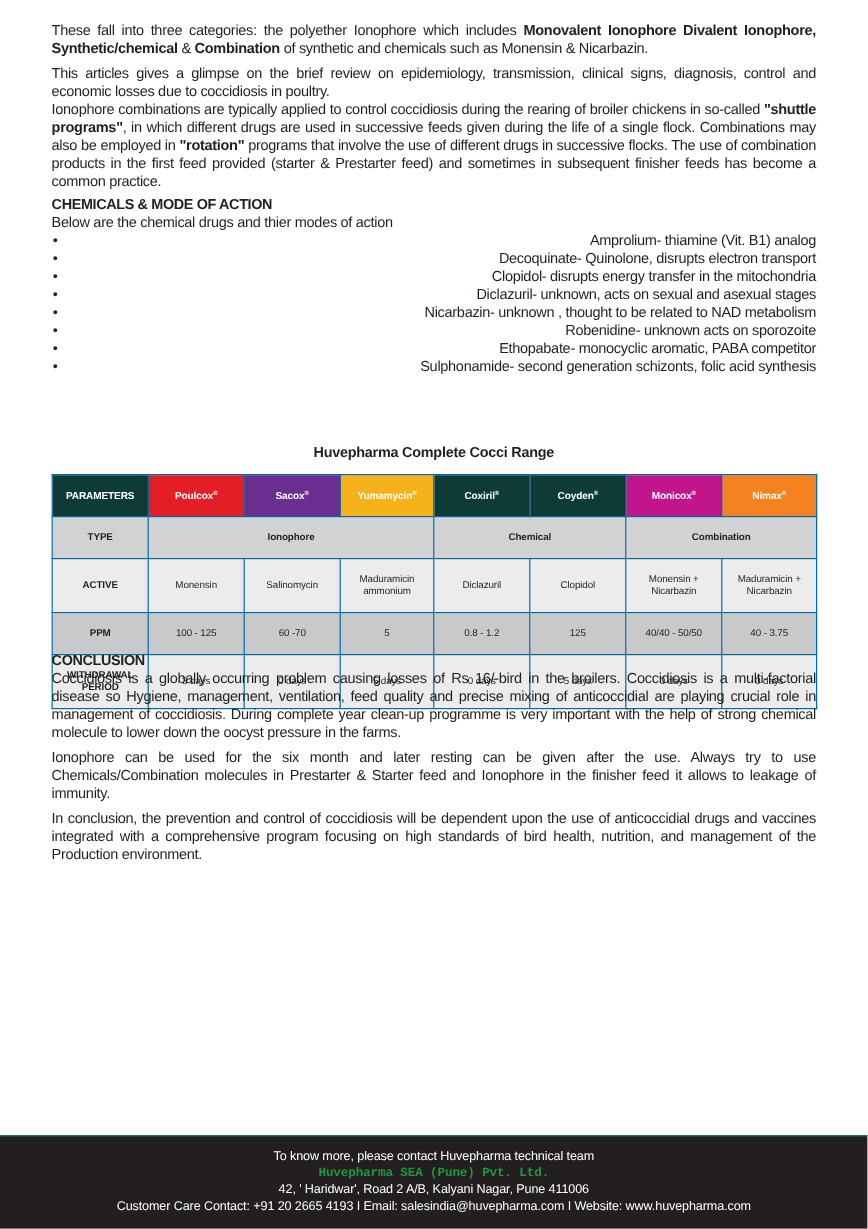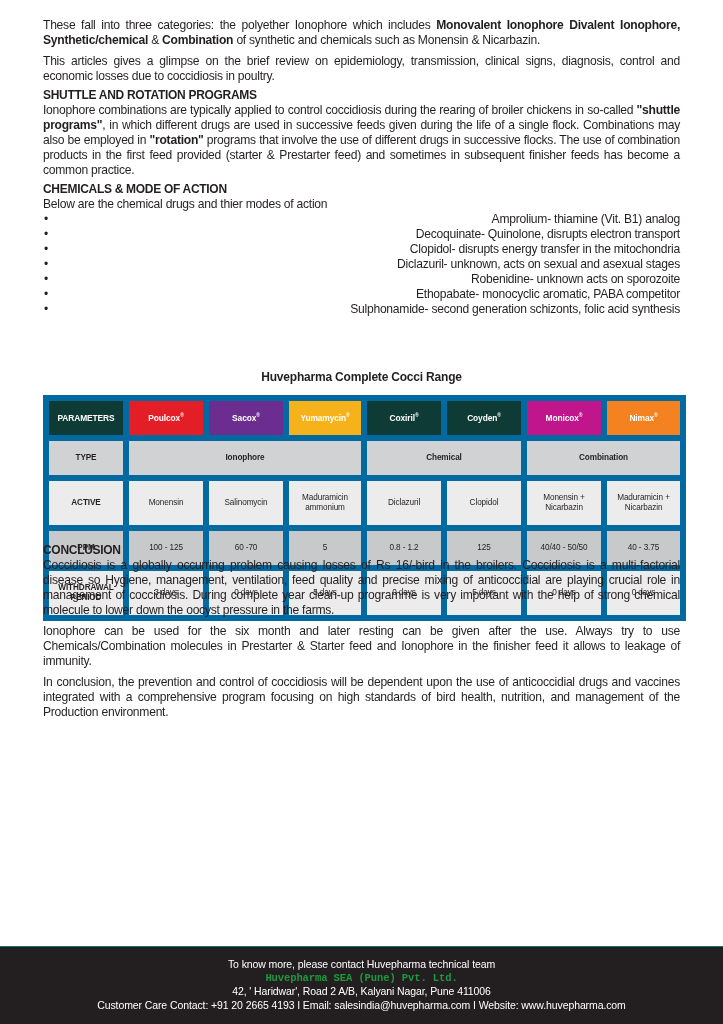--- a/index.html
+++ b/index.html
@@ -12,49 +12,49 @@
   .heading { font-weight: bold; font-size: 12px; letter-spacing: -0.3px; margin-top: 4px; }
   .b { font-weight: bold; }
 
   ul.bullets { list-style: none; }
   ul.bullets li { position: relative; padding-left: 16px; text-align: right; }
   ul.bullets li::before { content: "\2022"; position: absolute; left: 1px; top: 0; }
 
   .table-title { position: absolute; left: 0; width: 723px; top: 370px; text-align: center; font-weight: bold; font-size: 12px; letter-spacing: -0.2px; }
 
   table.cocci { position: absolute; left: 43px; top: 395px; width: 637px; border-collapse: collapse; table-layout: fixed; font-size: 8.2px; text-align: center; letter-spacing: -0.1px; }
-  table.cocci td { border: 6px solid #0369a1; vertical-align: middle; padding: 12px 2px; line-height: 10px; }
+  table.cocci td { border: 1px solid #0369a1; vertical-align: middle; padding: 12px 2px; line-height: 10px; }
   table.cocci tr.hdr td { height: 24px; color: #ffffff; font-weight: bold; font-size: 8.4px; }
   table.cocci tr.type td { height: 23px; background: #d1d2d4; font-weight: bold; }
   table.cocci tr.active td { height: 24px; background: #ececec; }
   table.cocci tr.ppm td { height: 16px; background: #c8c9cb; }
   table.cocci tr.wd td { height: 26px; background: #ececec; }
   table.cocci td.rowlabel { font-weight: bold; color: #231f20; }
   sup { font-size: 5px; vertical-align: super; line-height: 0; }
 
   .footer { position: absolute; left: 0; top: 946px; width: 723px; height: 78px; background: #231f20; border-top: 1px solid #0f766e; color: #ffffff; text-align: center; font-size: 10.5px; line-height: 13.5px; padding-top: 11px; letter-spacing: -0.1px; }
   .footer .company { color: #1c9a3f; font-weight: bold; font-family: Liberation Mono, monospace; }
 </style>
 </head>
 <body>
 
 <div class="content">
   <p><span>These fall into three categories: the polyether Ionophore which includes </span><span class="b">Monovalent Ionophore Divalent Ionophore, Synthetic/chemical</span><span> &amp; </span><span class="b">Combination</span><span> of synthetic and chemicals such as Monensin &amp; Nicarbazin.</span></p>
   <p class="gap">This articles gives a glimpse on the brief review on epidemiology, transmission, clinical signs, diagnosis, control and economic losses due to coccidiosis in poultry.</p>
 
-  <div class="heading">SHUTTLE AND ROTATION PROGRAMS</div>
   <p><span>Ionophore combinations are typically applied to control coccidiosis during the rearing of broiler chickens in so-called </span><span class="b">"shuttle programs"</span><span>, in which different drugs are used in successive feeds given during the life of a single flock. Combinations may also be employed in </span><span class="b">"rotation"</span><span> programs that involve the use of different drugs in successive flocks. The use of combination products in the first feed provided (starter &amp; Prestarter feed) and sometimes in subsequent finisher feeds has become a common practice.</span></p>
 
   <div class="heading">CHEMICALS &amp; MODE OF ACTION</div>
   <p>Below are the chemical drugs and thier modes of action</p>
   <ul class="bullets">
     <li>Amprolium- thiamine (Vit. B1) analog</li>
     <li>Decoquinate- Quinolone, disrupts electron transport</li>
     <li>Clopidol- disrupts energy transfer in the mitochondria</li>
     <li>Diclazuril- unknown, acts on sexual and asexual stages</li>
+    <li>Nicarbazin- unknown , thought to be related to NAD metabolism</li>
     <li>Robenidine- unknown acts on sporozoite</li>
     <li>Ethopabate- monocyclic aromatic, PABA competitor</li>
     <li>Sulphonamide- second generation schizonts, folic acid synthesis</li>
   </ul>
 </div>
 
 <div class="table-title">Huvepharma Complete Cocci Range</div>
 
 <table class="cocci">
   <colgroup>

